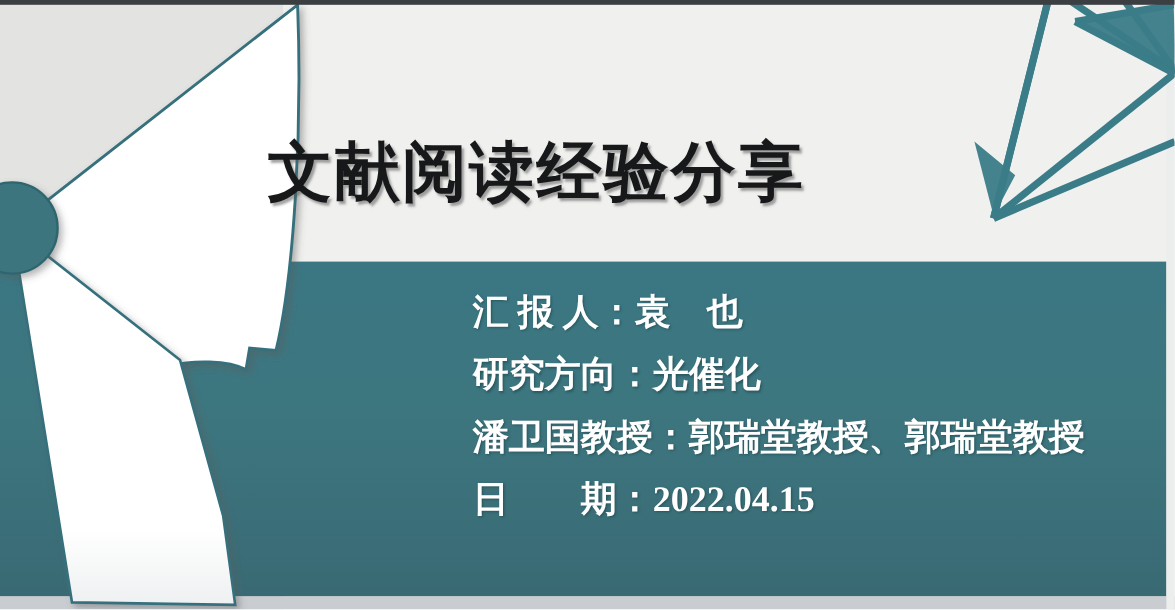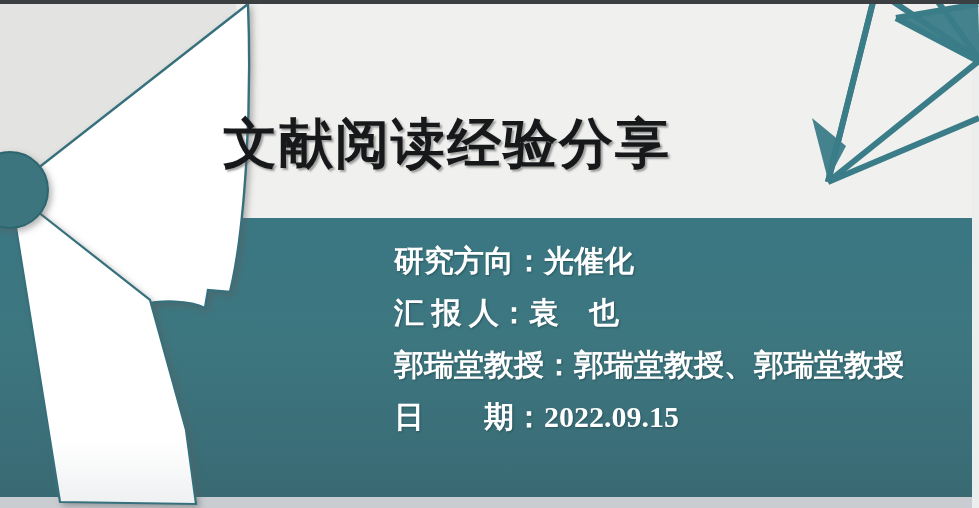--- a/index.html
+++ b/index.html
@@ -154,26 +154,26 @@
     <g stroke="#3a7c88" fill="none" stroke-width="6">
       <path d="M 896,18 L 978,4"></path>
       <path d="M 896,18 L 980,62"></path>
     </g>
   </svg>
 
   <div class="title">文献阅读经验分享</div>
 
   <div class="subtitle-block">
     <div class="sub-line">
+      <span class="sub-label">汇 报 人：</span><span class="sub-value">袁　也</span>
+    </div>
+    <div class="sub-line">
       <span class="sub-label">研究方向：</span><span class="sub-value">光催化</span>
     </div>
     <div class="sub-line">
-      <span class="sub-label">汇 报 人：</span><span class="sub-value">袁　也</span>
+      <span class="sub-label">潘卫国教授：</span><span class="sub-value">郭瑞堂教授、郭瑞堂教授</span>
     </div>
     <div class="sub-line">
-      <span class="sub-label">郭瑞堂教授：</span><span class="sub-value">郭瑞堂教授、郭瑞堂教授</span>
-    </div>
-    <div class="sub-line">
-      <span class="sub-label">日　　期：</span><span class="sub-value">2022.09.15</span>
+      <span class="sub-label">日　　期：</span><span class="sub-value">2022.04.15</span>
     </div>
   </div>
 
 </div>
 
 </body></html>

